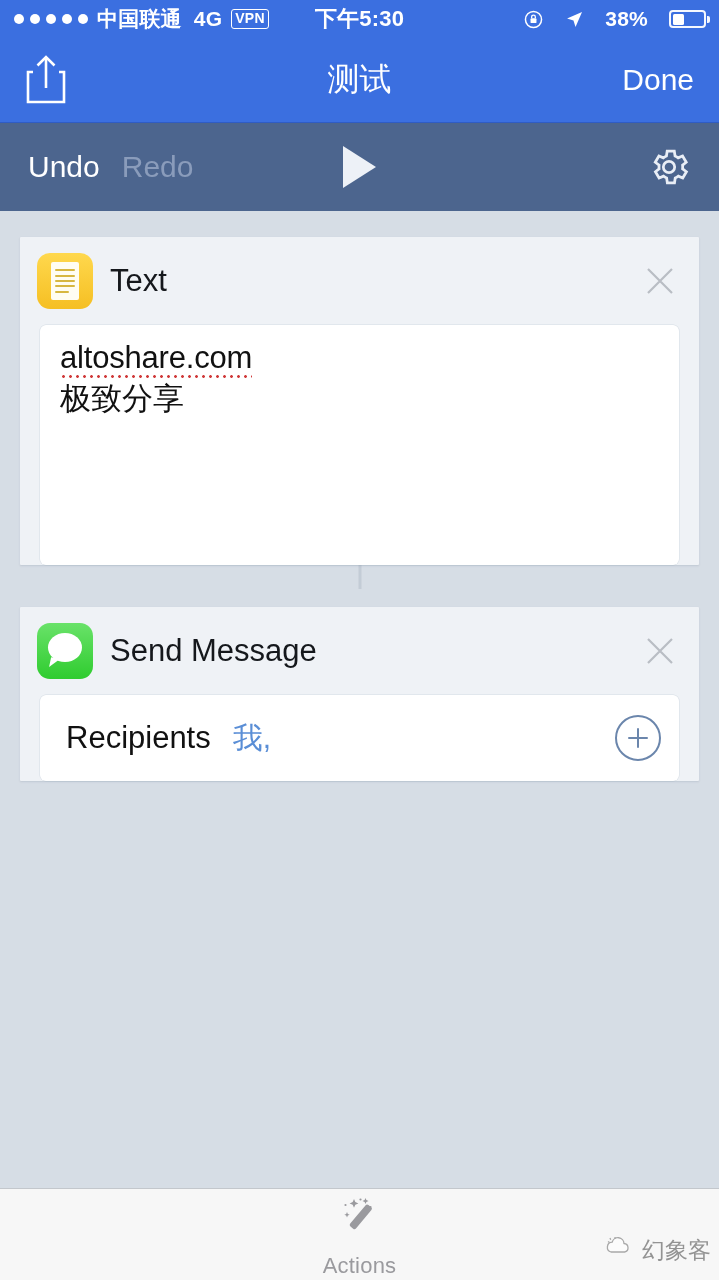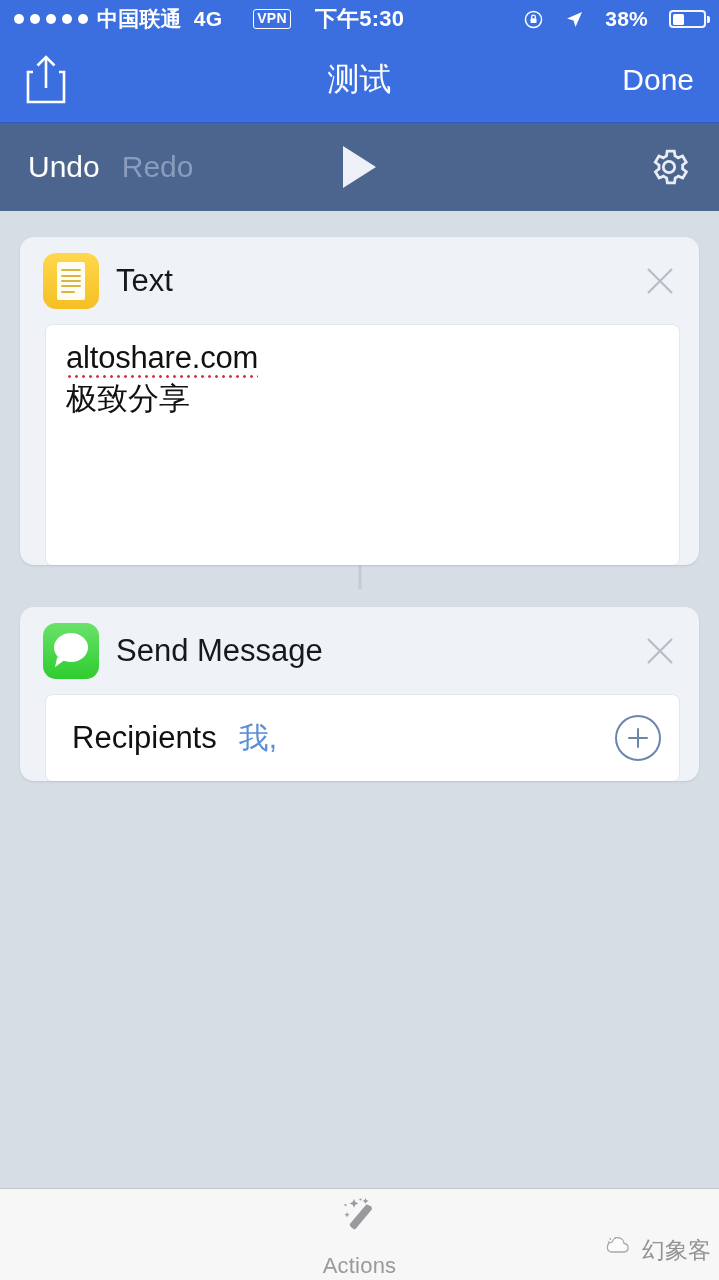--- a/index.html
+++ b/index.html
@@ -18,21 +18,21 @@
     font-size:21px; font-weight:600; letter-spacing:0.2px;
     padding:0 13px 0 14px; position:relative;
   }
   .sb-left { display:flex; align-items:center; gap:9px; }
   .dots { display:flex; align-items:center; gap:6px; }
   .dot { width:10px; height:10px; border-radius:50%; background:#fff; }
   .carrier { font-size:21px; font-weight:600; }
   .net { font-size:21px; font-weight:600; margin-left:3px; }
   .vpn {
     font-size:14px; font-weight:700; border:1.6px solid #fff;
-    border-radius:3px; padding:0px 3px 1px; line-height:1.25; letter-spacing:0.3px;margin-left:22px;
+    border-radius:3px; padding:0px 3px 1px; line-height:1.25; letter-spacing:0.3px;
   }
   .sb-center {
     position:absolute; left:0; right:0; text-align:center;
     font-size:22px; font-weight:700; pointer-events:none;
   }
   .sb-right {
     margin-left:auto; display:flex; align-items:center; gap:21px; position:relative; z-index:2;
   }
   .rotlock { width:21px; height:21px; }
   .locarrow { width:19px; height:19px; }
@@ -82,23 +82,22 @@
     width:0; height:0; border-left:33px solid #edf1f7;
     border-top:21px solid transparent; border-bottom:21px solid transparent;
   }
   .gear-btn { margin-left:auto; width:44px; height:44px; cursor:pointer; }
 
   
   .content { flex:1; background:#d6dde5; position:relative; overflow:hidden; padding-top:26px; }
 
   .card {
     margin:0 20px; background:#eff2f6;
-    border-radius:14px; box-shadow:0 1px 2px rgba(80,95,120,.16);
+    border-radius:1px; box-shadow:0 1px 2px rgba(80,95,120,.16);
     position:relative;
-    padding-left:6px;
   }
   .card-head {
     height:88px; display:flex; align-items:center; padding:0 22px 0 17px;
   }
   .action-icon { width:56px; height:56px; border-radius:13px; flex:none; position:relative; }
 
   
   .icon-text { background:linear-gradient(180deg,#ffd84d 0%,#f5bf23 100%); }
   .doc-page {
     position:absolute; left:14px; top:9px; width:28px; height:38px;

